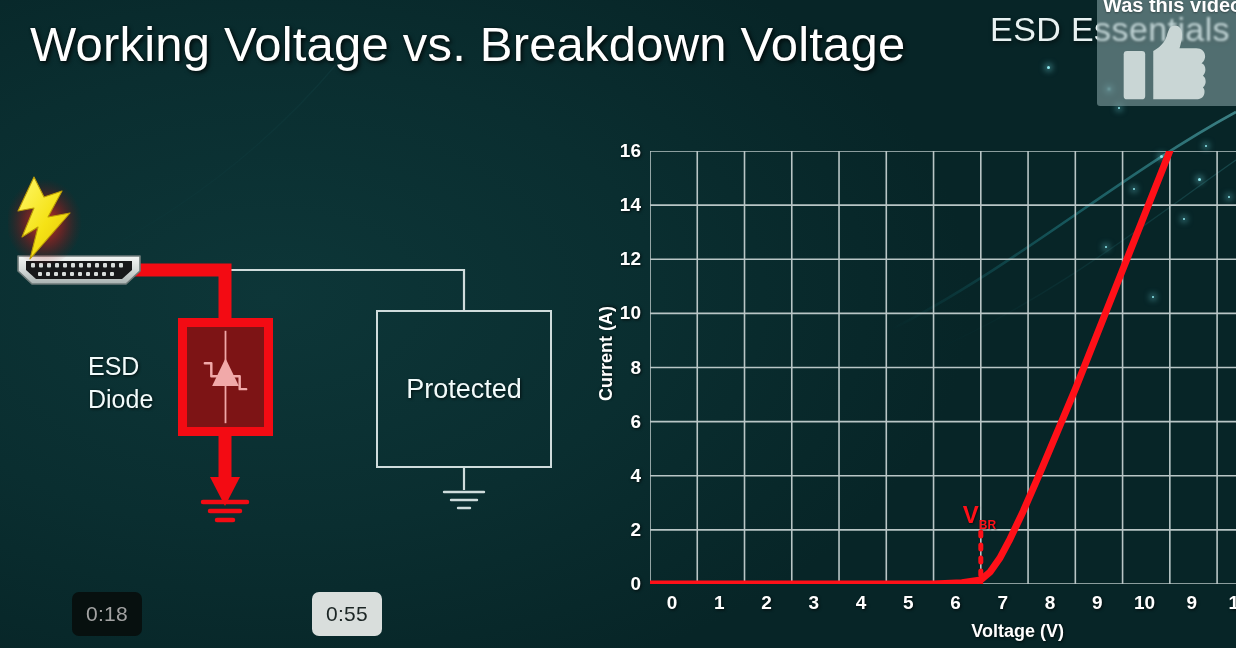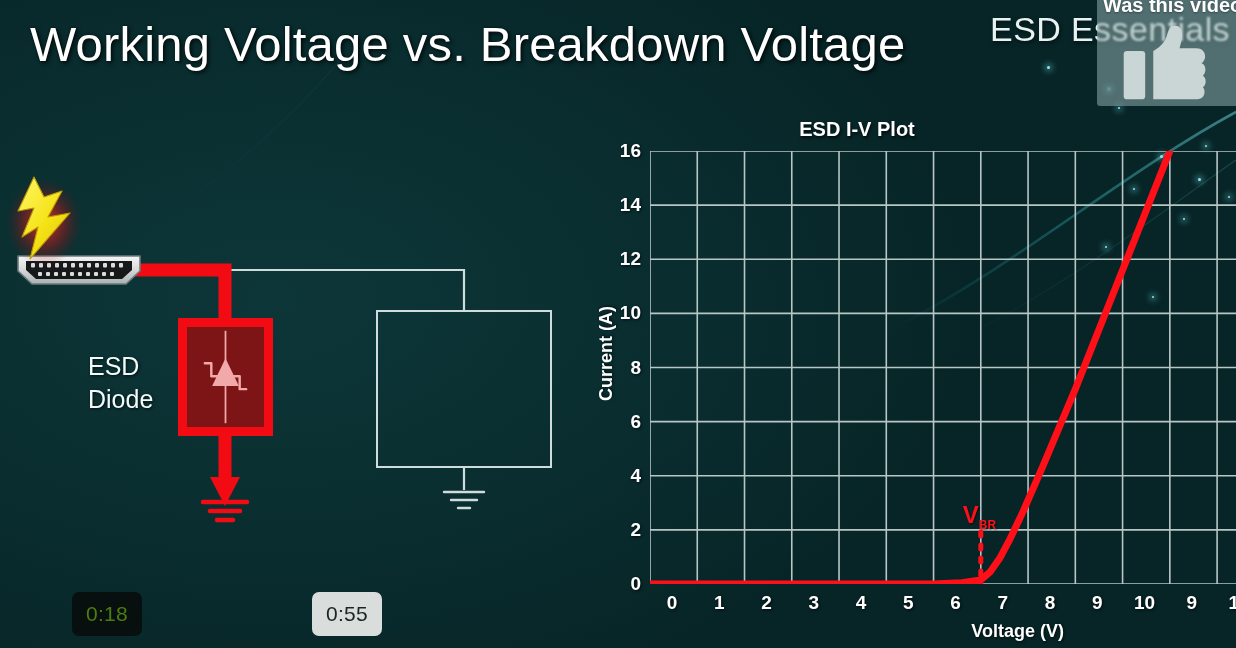--- a/index.html
+++ b/index.html
@@ -110,21 +110,21 @@
     text-shadow:1px 1px 2px rgba(0,0,0,.55);white-space:nowrap;
   }
   .vbr-label sub{font-size:12px;}
 
   
   .time-badge{
     position:absolute;border-radius:7px;
     display:flex;align-items:center;justify-content:center;
     font-size:21px;letter-spacing:.3px;
   }
-  .badge-dark{left:72px;top:592px;width:70px;height:44px;background:#07100f;color:#4d7c0f;}
+  .badge-dark{left:72px;top:592px;width:70px;height:44px;background:#07100f;color:#a3a3a3;}
   .badge-light{left:312px;top:592px;width:70px;height:44px;background:#d9dedc;color:#1b2524;}
 </style>
 </head>
 <body>
 
 <div id="stage">
 
   <div class="bg-base"></div>
 
   <svg class="bg-streaks" width="1236" height="648" viewBox="0 0 1236 648">
@@ -255,26 +255,26 @@
     <div class="esd-box">
       <svg class="esd-sym" viewBox="0 0 95 118">
         <line x1="47.5" y1="2" x2="47.5" y2="116" stroke="#f0a7a7" stroke-width="2.2"></line>
         <polygon points="47.5,36 31,70 64,70" fill="#f1a9a9"></polygon>
         <path d="M22 42 L30 42 L30 58 L65 58 L65 74 L73 74" stroke="#f1a9a9" stroke-width="3" fill="none" stroke-linejoin="round" stroke-linecap="round"></path>
       </svg>
     </div>
 
     <div class="prot-box">
       <div class="prot-text">
+        <div>Protected</div>
       </div>
     </div>
   </div>
 
   <div class="chart-wrap">
-    <div class="chart-title"><span class="chart-title-inner">ESD I-V Plot</span></div>
     <div class="ylabel">Current (A)</div>
     <div class="xlabel">Voltage (V)</div>
 
     <div class="plot">
       <svg class="plotsvg" width="586" height="433" viewBox="0 0 586 433">
         <g id="gridlines" stroke="#b9c6c6" stroke-width="1.6">
             <line x1="0" x2="0" y1="0" y2="433"></line>
             <line x1="47.25806451612903" x2="47.25806451612903" y1="0" y2="433"></line>
             <line x1="94.51612903225806" x2="94.51612903225806" y1="0" y2="433"></line>
             <line x1="141.77419354838707" x2="141.77419354838707" y1="0" y2="433"></line>

